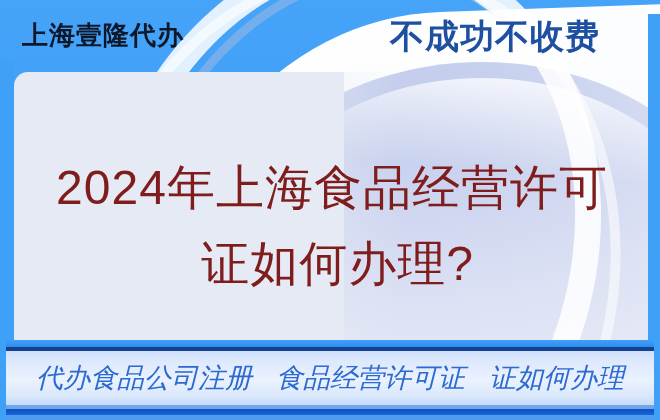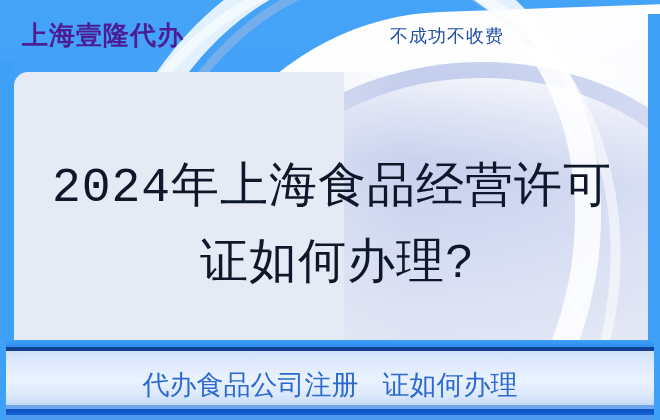--- a/index.html
+++ b/index.html
@@ -153,51 +153,51 @@
     position: absolute;
     left: 0; top: 0; right: 0; height: 72px;
     z-index: 6;
   }
   .brand {
     position: absolute;
     left: 22px;
     top: 18px;
     font-size: 26px;
     font-weight: bold;
-    color: #4c1d95;
+    color: #0f172a;
     letter-spacing: 1px;
     line-height: 34px;
     white-space: nowrap;
   }
   .slogan {
     position: absolute;
     left: 390px;
     top: 19px;
-    font-size: 18px;
-    font-weight: normal;
+    font-size: 34px;
+    font-weight: bold;
     color: #1E4FA0;
     letter-spacing: 1px;
     line-height: 34px;
     white-space: nowrap;
   }
 
   
   .title-block {
     position: absolute;
     left: 0;
     top: 150px;
     width: 660px;
     z-index: 7;
     text-align: center;
   }
   .title-line {
-    font-family: Liberation Mono, monospace;
+    font-family: Liberation Sans, sans-serif;
     font-size: 48px;
     line-height: 76px;
-    color: #0f172a;
+    color: #7f1d1d;
     letter-spacing: 1px;
     white-space: nowrap;
   }
   .title-line.l1 { padding-left: 4px; }
   .title-line.l2 { padding-left: 15px; }
 
   
   .bottom-wrap {
     position: absolute;
     left: 0; bottom: 0; width: 660px; height: 80px;
@@ -235,26 +235,27 @@
   .bb-edge-l {
     position: absolute; left: 0; top: 0; width: 6px; height: 80px;
     background: #3FA0F8; z-index: 3;
   }
   .bb-edge-r {
     position: absolute; right: 0; top: 0; width: 6px; height: 80px;
     background: #3FA0F8; z-index: 3;
   }
   .tags {
     position: absolute;
-    left: 0; top: 11px; width: 660px; height: 68px;
+    left: 0; top: 11px; width: 660px; height: 54px;
     display: flex;
     align-items: center;
     justify-content: center;
     gap: 24px;
     z-index: 4;
+    font-style: italic;
   }
   .tag {
     font-size: 27px;
     color: #2C6AD1;
     line-height: 36px;
     white-space: nowrap;
     letter-spacing: 0px;
   }
 </style>
 </head>
@@ -291,17 +292,18 @@
     <div class="bb-top-navy"></div>
     <div class="bb-panel"></div>
     <div class="bb-mid"></div>
     <div class="bb-dark"></div>
     <div class="bb-bottom"></div>
     <div class="bb-edge-l"></div>
     <div class="bb-edge-r"></div>
 
     <div class="tags">
       <span class="tag">代办食品公司注册</span>
+      <span class="tag">食品经营许可证</span>
       <span class="tag">证如何办理</span>
     </div>
   </div>
 
 </div>
 
 </body></html>

